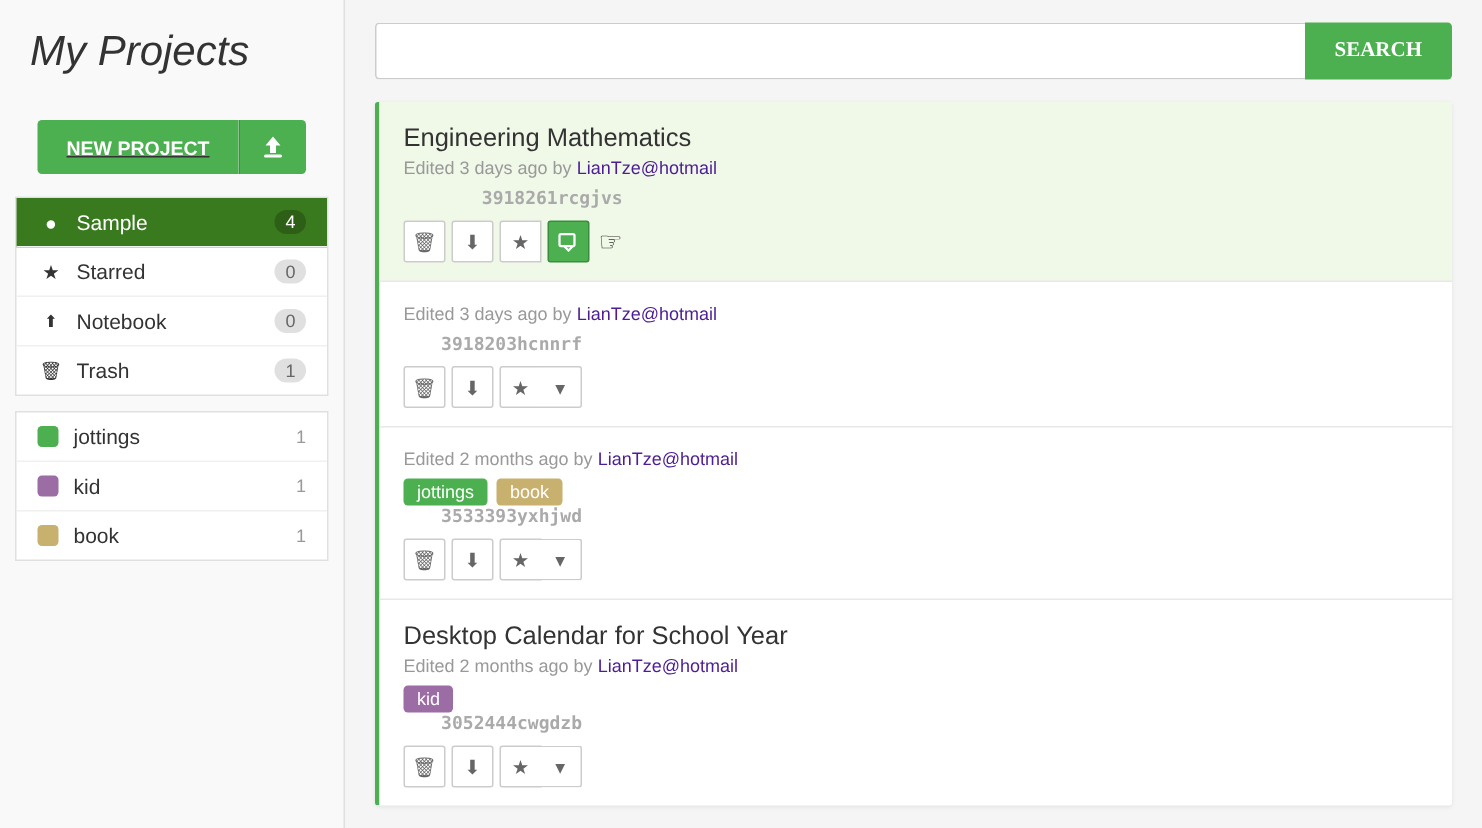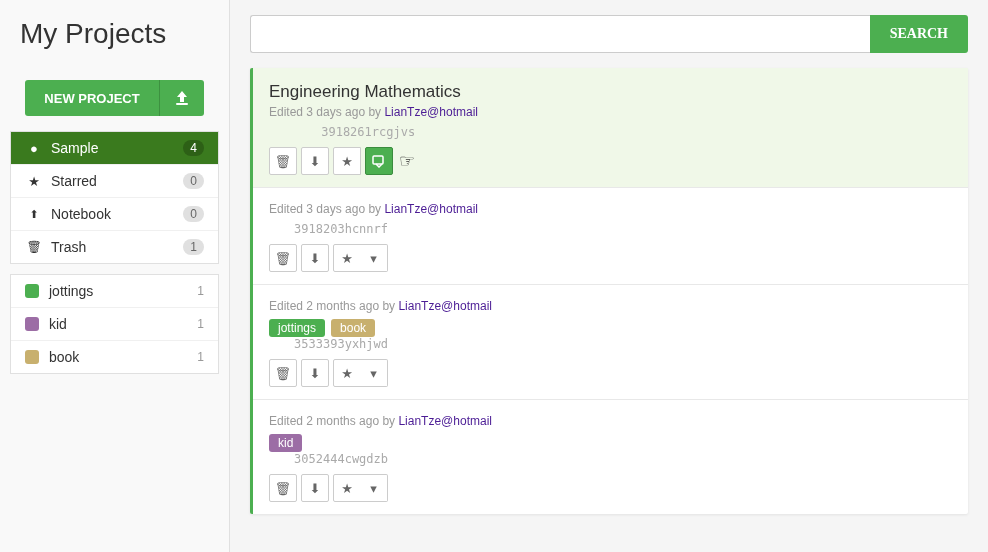--- a/index.html
+++ b/index.html
@@ -2,22 +2,22 @@
 <html><head>
   <meta charset="utf-8">
   <style>
     * { box-sizing: border-box; margin: 0; padding: 0; }
     body { font-family: 'Helvetica Neue', Arial, sans-serif; background: #f5f5f5; color: #333; font-size: 14px; }
 
     .layout { display: flex; width: 988px; min-height: 552px; }
 
     
     .sidebar { width: 230px; min-width: 230px; background: #f9f9f9; border-right: 1px solid #e0e0e0; padding: 0; }
-    .sidebar-title { font-size: 28px; font-weight: 300; padding: 18px 20px 14px; color: #333; }
-    .sidebar-buttons { display: flex; gap: 0; padding: 16px 15px 15px; }
+    .sidebar-title { font-size: 28px; font-weight: 300; padding: 18px 20px 14px; color: #333; font-style: italic; }
+    .sidebar-buttons { display: flex; gap: 0; padding: 16px 15px 15px; text-decoration: underline; }
     .btn-new-project { background: #4caf50; color: #fff; border: none; padding: 10px 18px; font-size: 13px; font-weight: bold; cursor: pointer; border-radius: 3px 0 0 3px; flex: 1; }
     .btn-upload { background: #4caf50; color: #fff; border: none; padding: 10px 14px; font-size: 14px; cursor: pointer; border-radius: 0 3px 3px 0; border-left: 1px solid #3d9140; }
     .btn-upload svg { display: block; }
 
     .sidebar-nav { background: #fff; border: 1px solid #e0e0e0; margin: 0 0 10px 0; }
     .nav-item { display: flex; align-items: center; padding: 8px 14px; cursor: pointer; border-bottom: 1px solid #f0f0f0; }
     .nav-item:last-child { border-bottom: none; }
     .nav-item.active { background: #3a7a1e; color: #fff; }
     .nav-item.active .nav-count { background: #2d6016; color: #fff; }
     .nav-item-icon { width: 18px; margin-right: 8px; display: flex; align-items: center; justify-content: center; font-size: 13px; }
@@ -42,21 +42,21 @@
     .search-bar { display: flex; gap: 0; margin-bottom: 15px; }
     .search-input { flex: 1; border: 1px solid #ccc; border-right: none; padding: 10px 14px; font-size: 14px; border-radius: 3px 0 0 3px; background: #fff; }
     .btn-search { background: #4caf50; color: #fff; border: none; padding: 10px 20px; font-size: 14px; font-weight: bold; cursor: pointer; border-radius: 0 3px 3px 0; font-family: Liberation Serif, serif; }
 
     .projects-list { display: flex; flex-direction: column; gap: 0; border-left: 3px solid #4caf50; background: #fff; border-radius: 2px; box-shadow: 0 1px 3px rgba(0,0,0,0.08); }
     .project-item { padding: 14px 16px 12px; border-bottom: 1px solid #e8e8e8; position: relative; }
     .project-item:last-child { border-bottom: none; }
     .project-item.highlighted { background: #f0f8e8; }
     .project-top { display: flex; justify-content: space-between; align-items: flex-start; flex-direction: column; }
     .project-name { font-size: 17px; color: #333; font-weight: 400; margin-bottom: 3px; }
-    .project-id { font-size: 12px; color: #aaa; font-family: monospace; }
+    .project-id { font-size: 12px; color: #aaa; font-family: monospace; font-weight: bold; }
     .project-meta { font-size: 12px; color: #999; margin-bottom: 6px; }
     .project-meta a { color: #4c1d95; text-decoration: none; }
     .project-actions { display: flex; align-items: center; gap: 4px; }
     .action-btn { background: #fff; border: 1px solid #ccc; width: 28px; height: 28px; display: flex; align-items: center; justify-content: center; cursor: pointer; border-radius: 2px; font-size: 13px; color: #666; }
     .action-btn.active-icon { background: #4caf50; border-color: #3a8c3e; color: #fff; }
     .action-btn.dropdown { border-left: none; margin-left: -5px; border-radius: 0 2px 2px 0; }
     .action-btn.star-star { border-radius: 2px 0 0 2px; }
     .project-tags { display: flex; gap: 6px; margin-top: 6px; }
     .project-tag { padding: 2px 9px; border-radius: 3px; font-size: 12px; color: #fff; }
     .tag-green { background: #4caf50; }
@@ -201,20 +201,21 @@
               <button class="action-btn star-star" title="Star">★</button>
               <button class="action-btn dropdown" title="More">▾</button>
             </div>
           </div>
         </div>
       </div>
 
       <div class="project-item">
         <div class="project-top">
           <div>
+            <div class="project-name">Desktop Calendar for School Year</div>
             <div class="project-meta">
               <span>Edited 2 months ago by </span><a href="#">LianTze@hotmail</a>
             </div>
             <div class="project-tags">
               <span class="project-tag tag-purple">kid</span>
             </div>
           </div>
           <div class="right-section">
             <span class="project-id">3052444cwgdzb</span>
             <div class="project-actions">

